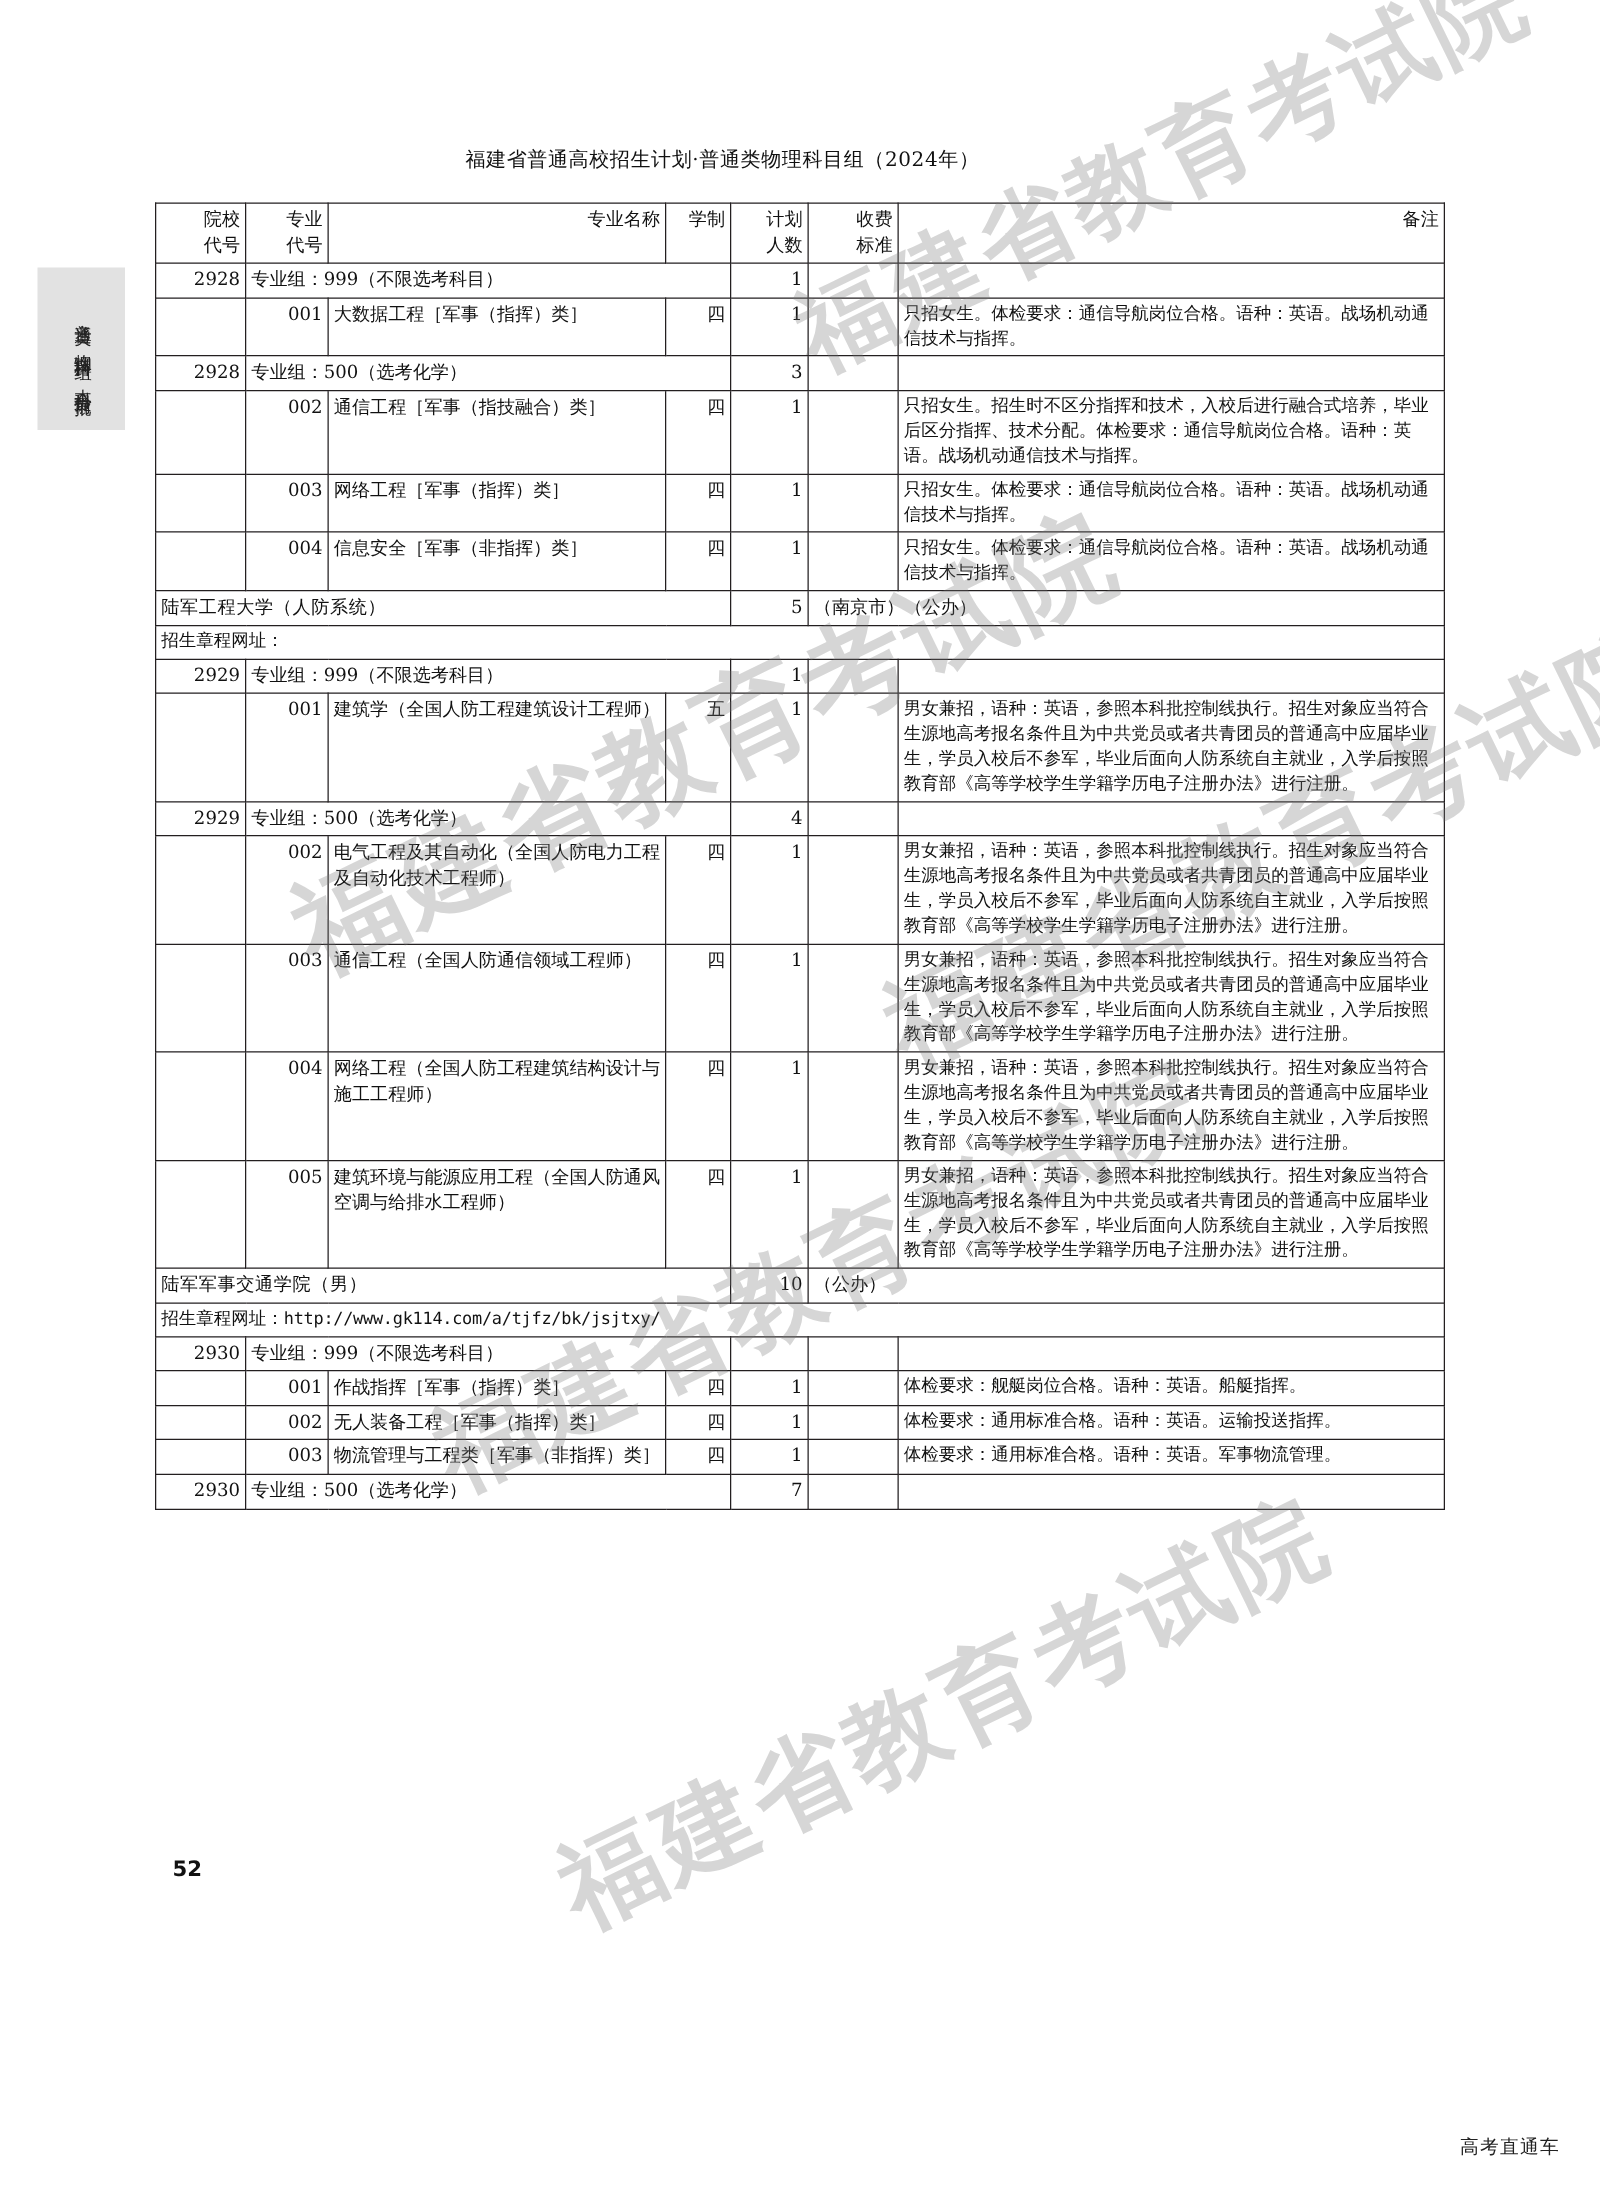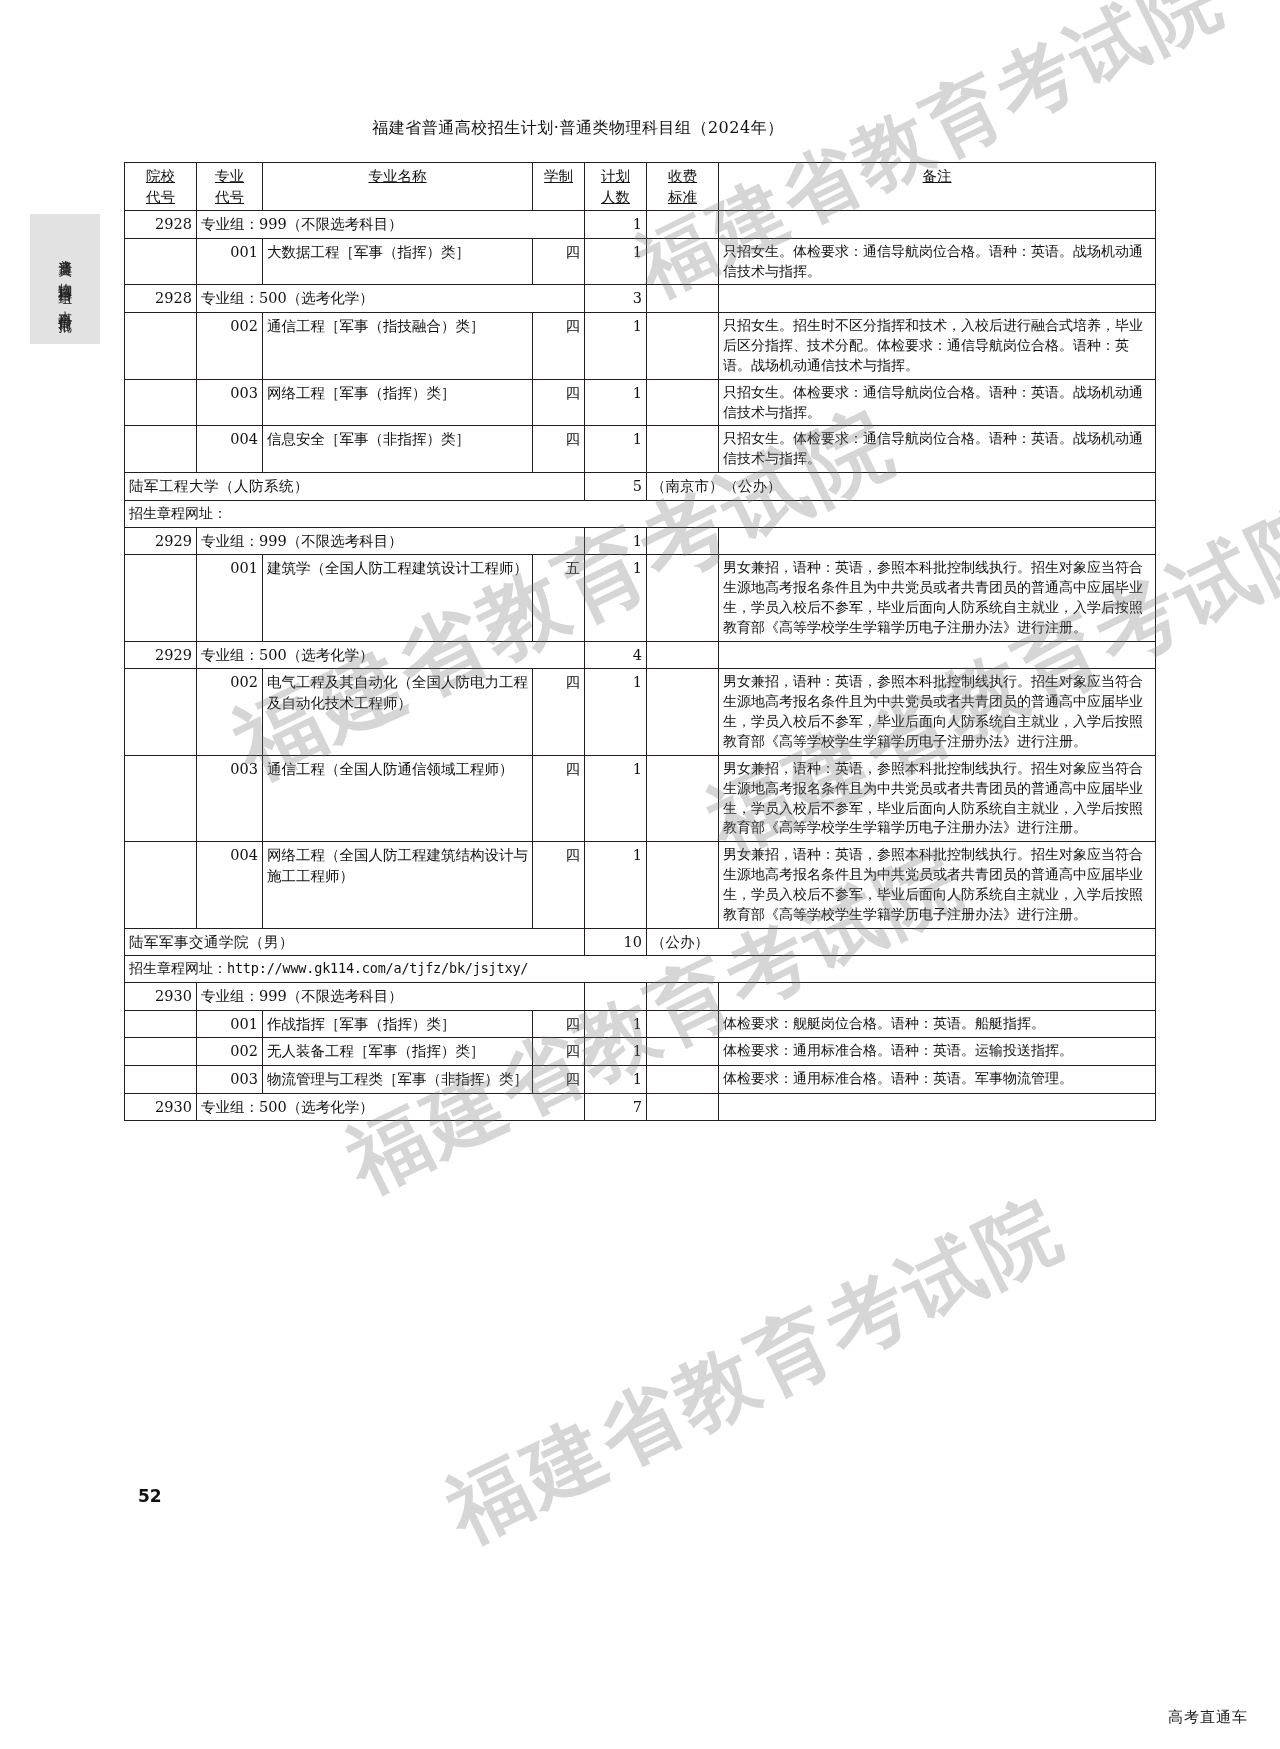--- a/index.html
+++ b/index.html
@@ -52,25 +52,24 @@
     color:#111;
   }
   table.plan td,table.plan th{
     border:1px solid #231f20;
     padding:3px 4px;
     vertical-align:top;
     line-height:1.42;
     font-weight:normal;
   }
   th.hd{
-    text-align:center;
+    text-align:right;
     vertical-align:middle;
     padding:7px 2px;
     line-height:1.3;
-    text-decoration:underline;
   }
   .c-center{text-align:right;}
   .c-mid{vertical-align:middle;}
   .col-a{width:72px;}
   .col-b{width:66px;}
   .col-c{width:270px;}
   .col-d{width:52px;}
   .col-e{width:62px;}
   .col-f{width:72px;}
   .col-g{width:auto;}
@@ -270,20 +269,29 @@
       </tr>
       <tr>
         <td></td>
         <td class="c-center">004</td>
         <td>网络工程（全国人防工程建筑结构设计与施工工程师）</td>
         <td class="c-center">四</td>
         <td class="c-center">1</td>
         <td></td>
         <td class="remark">男女兼招，语种：英语，参照本科批控制线执行。招生对象应当符合生源地高考报名条件且为中共党员或者共青团员的普通高中应届毕业生，学员入校后不参军，毕业后面向人防系统自主就业，入学后按照教育部《高等学校学生学籍学历电子注册办法》进行注册。</td>
       </tr>
+      <tr>
+        <td></td>
+        <td class="c-center">005</td>
+        <td>建筑环境与能源应用工程（全国人防通风空调与给排水工程师）</td>
+        <td class="c-center">四</td>
+        <td class="c-center">1</td>
+        <td></td>
+        <td class="remark">男女兼招，语种：英语，参照本科批控制线执行。招生对象应当符合生源地高考报名条件且为中共党员或者共青团员的普通高中应届毕业生，学员入校后不参军，毕业后面向人防系统自主就业，入学后按照教育部《高等学校学生学籍学历电子注册办法》进行注册。</td>
+      </tr>
 
       <tr class="school-row">
         <td colspan="4" class="school-name">陆军军事交通学院（男）</td>
         <td class="c-center">10</td>
         <td colspan="2">（公办）</td>
       </tr>
       <tr class="url-row">
         <td colspan="7">
           <span>招生章程网址：</span><span class="mono">http://www.gk114.com/a/tjfz/bk/jsjtxy/</span>
         </td>

